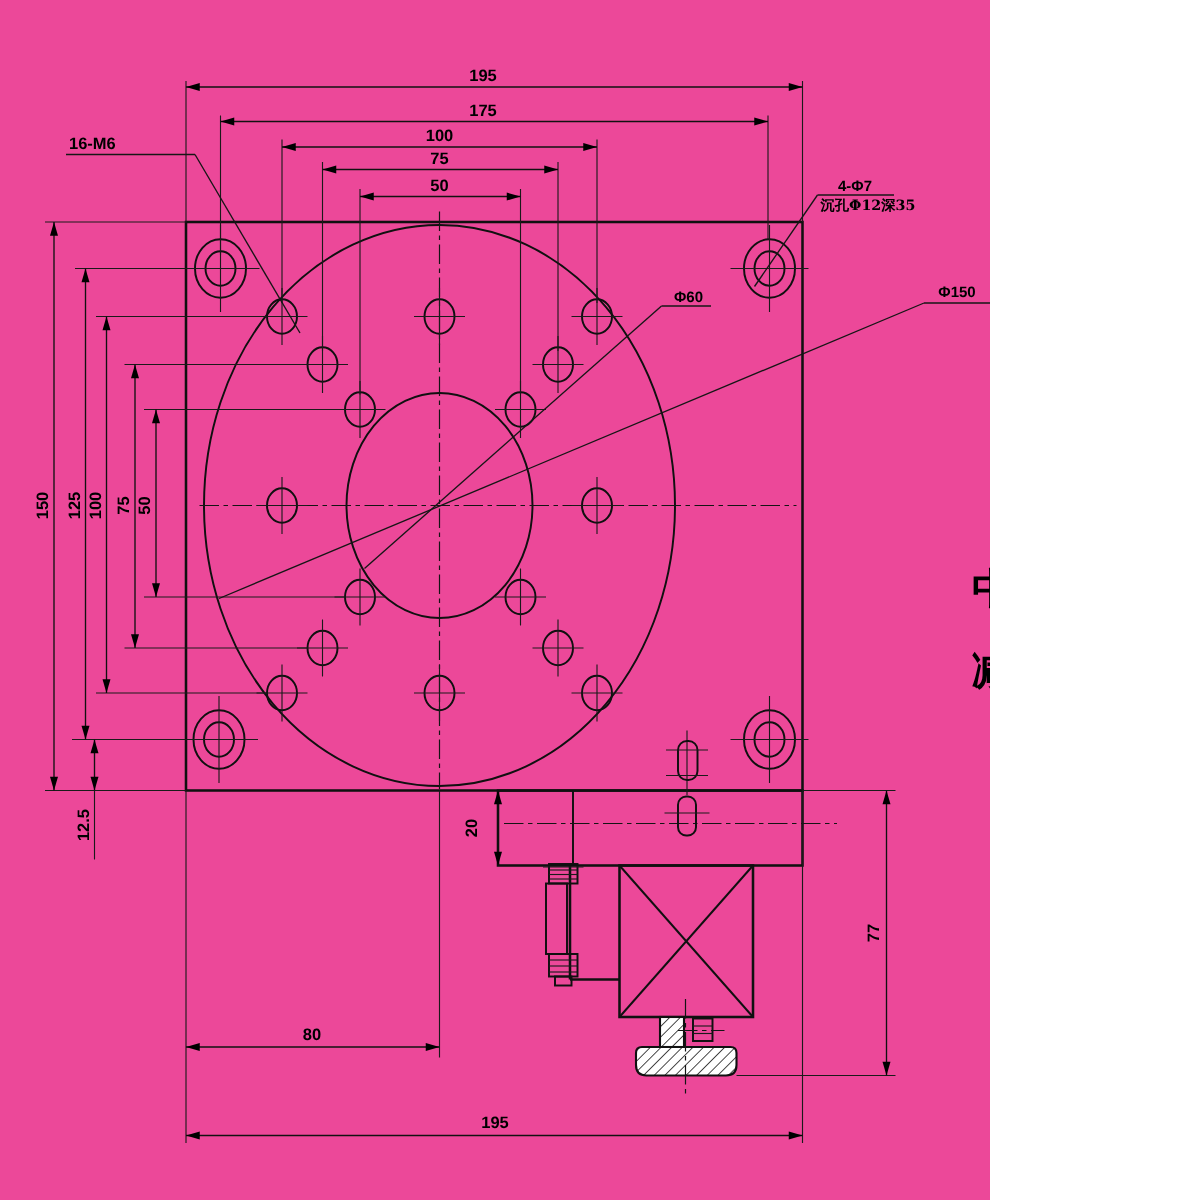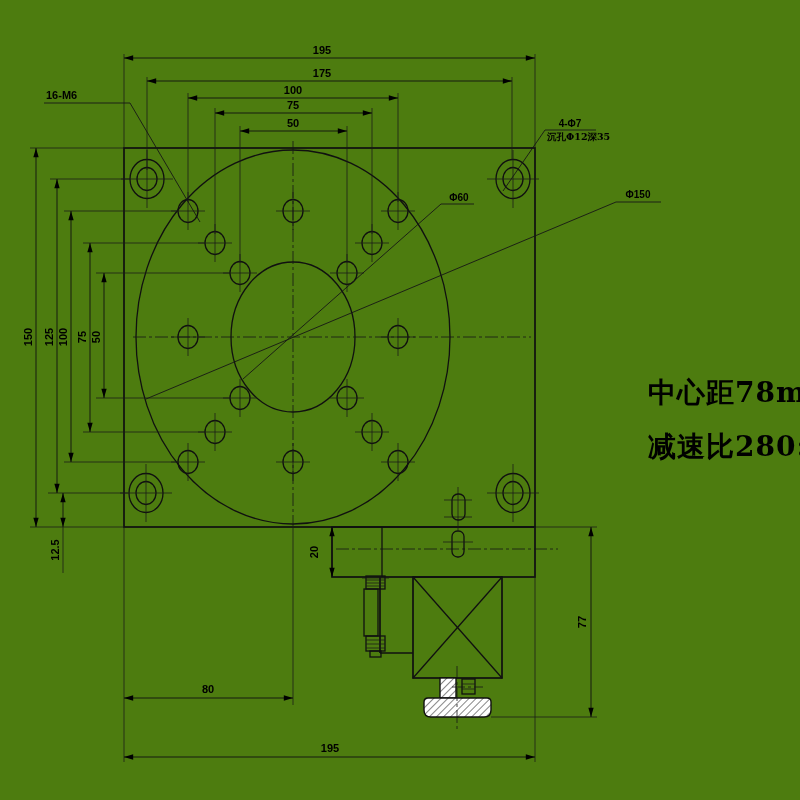--- a/index.html
+++ b/index.html
@@ -1,16 +1,16 @@
 <!DOCTYPE html>
 <html><head>
 <meta charset="utf-8">
 <style>
   html,body{margin:0;padding:0;background:#fff;}
-  .stage{position:relative;width:800px;height:800px;background:#4d7c0f;overflow:hidden;
+  .stage{position:relative;width:660px;height:800px;background:#ec4899;overflow:hidden;
          font-family:"Liberation Sans",sans-serif;}
   svg{position:absolute;left:0;top:0;}
   
   .out  {fill:none;stroke:#101010;stroke-width:1.7;}
   .med  {fill:none;stroke:#101010;stroke-width:1.3;}
   .thin {fill:none;stroke:#161616;stroke-width:0.9;}
   .hair {fill:none;stroke:#1a1a1a;stroke-width:0.75;}
   .cline{fill:none;stroke:#141414;stroke-width:0.8;stroke-dasharray:13 3 3 3;}
   .dimln{fill:none;stroke:#111;stroke-width:0.9;}
   .hatchfill{fill:url(#hatch);stroke:#101010;stroke-width:1.4;}

